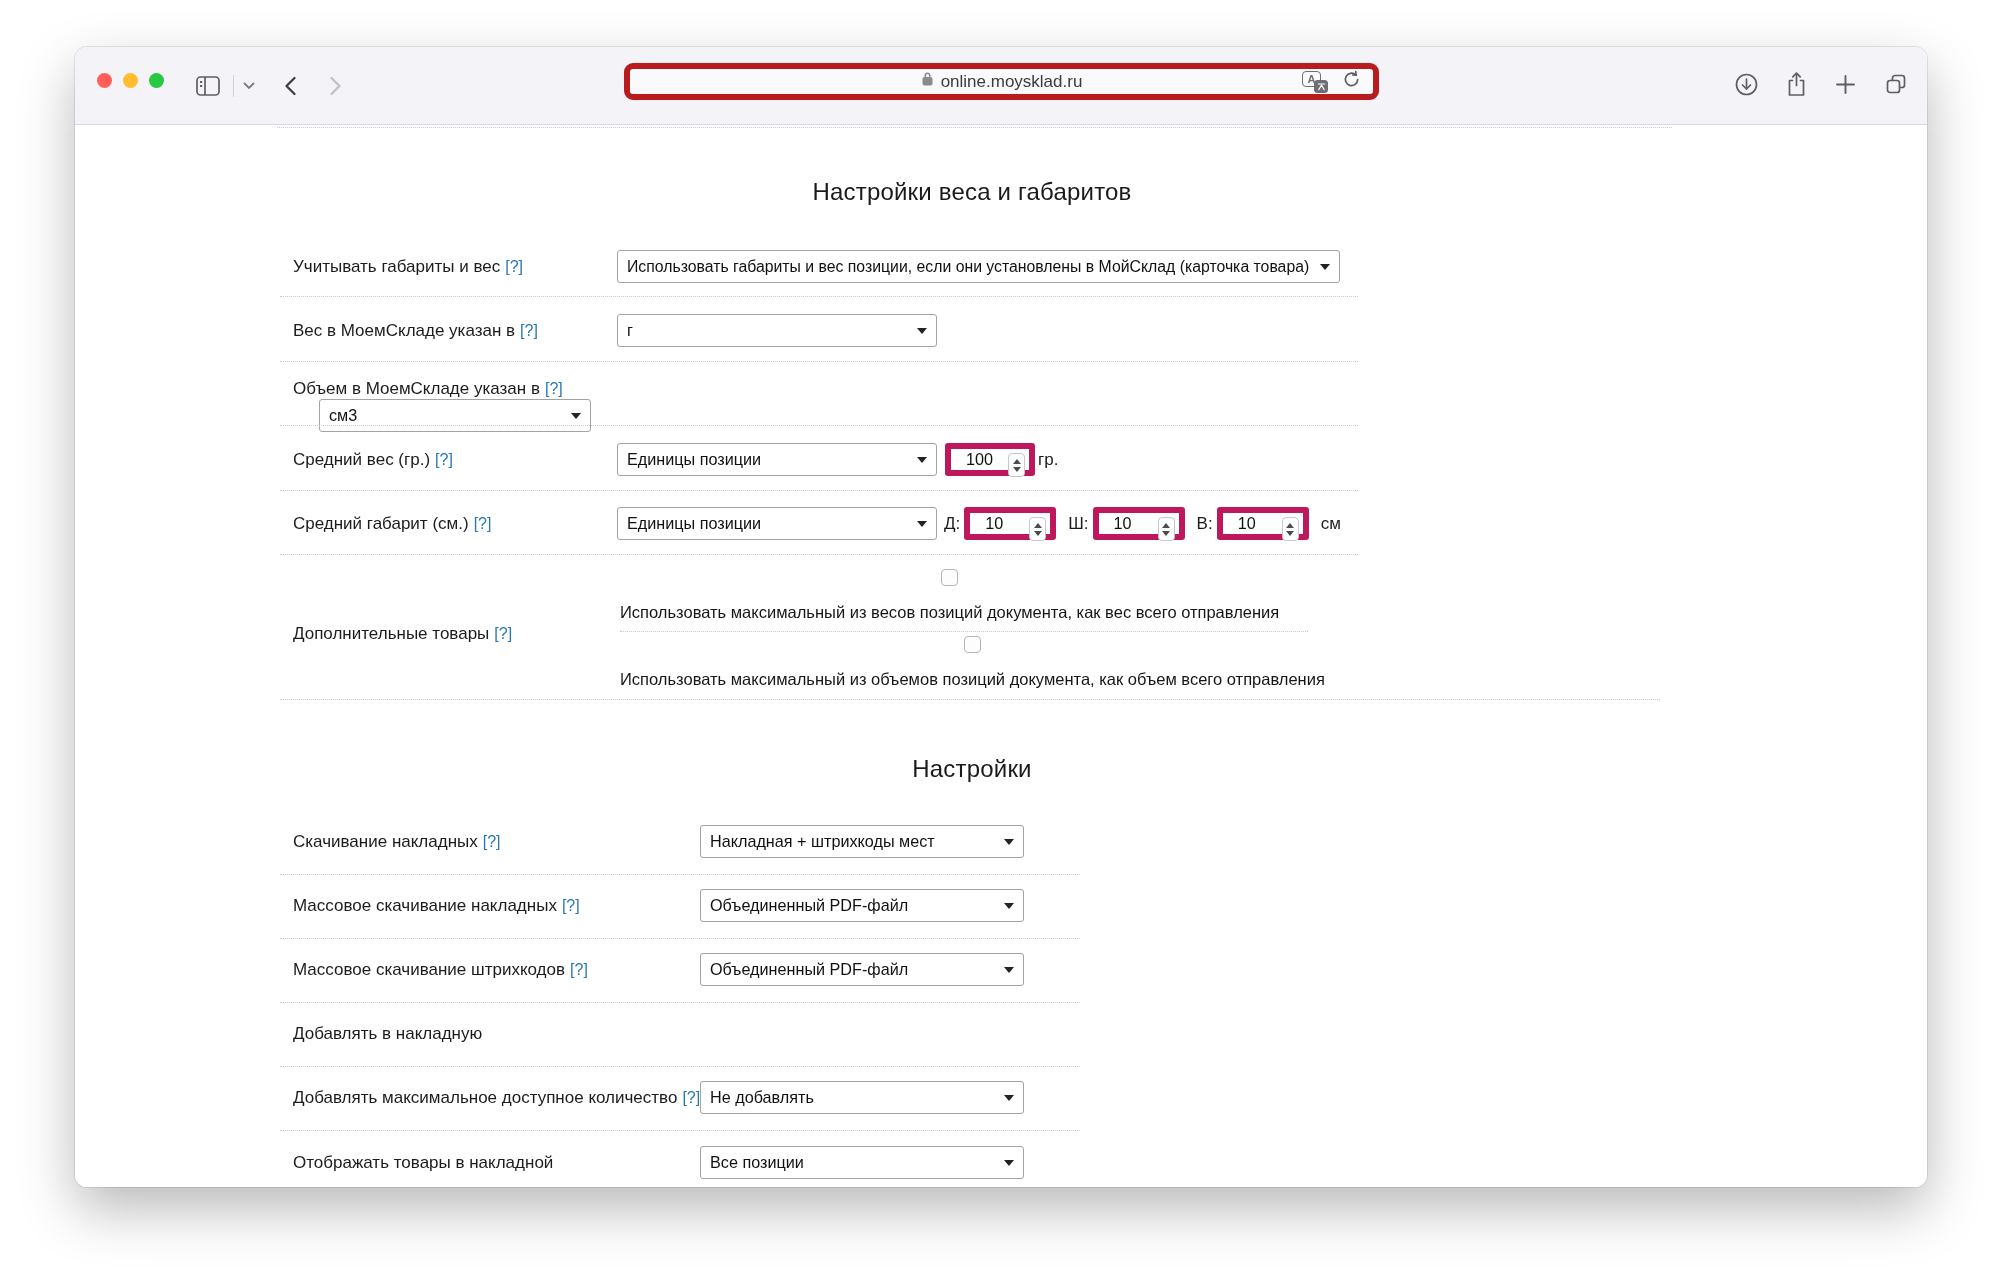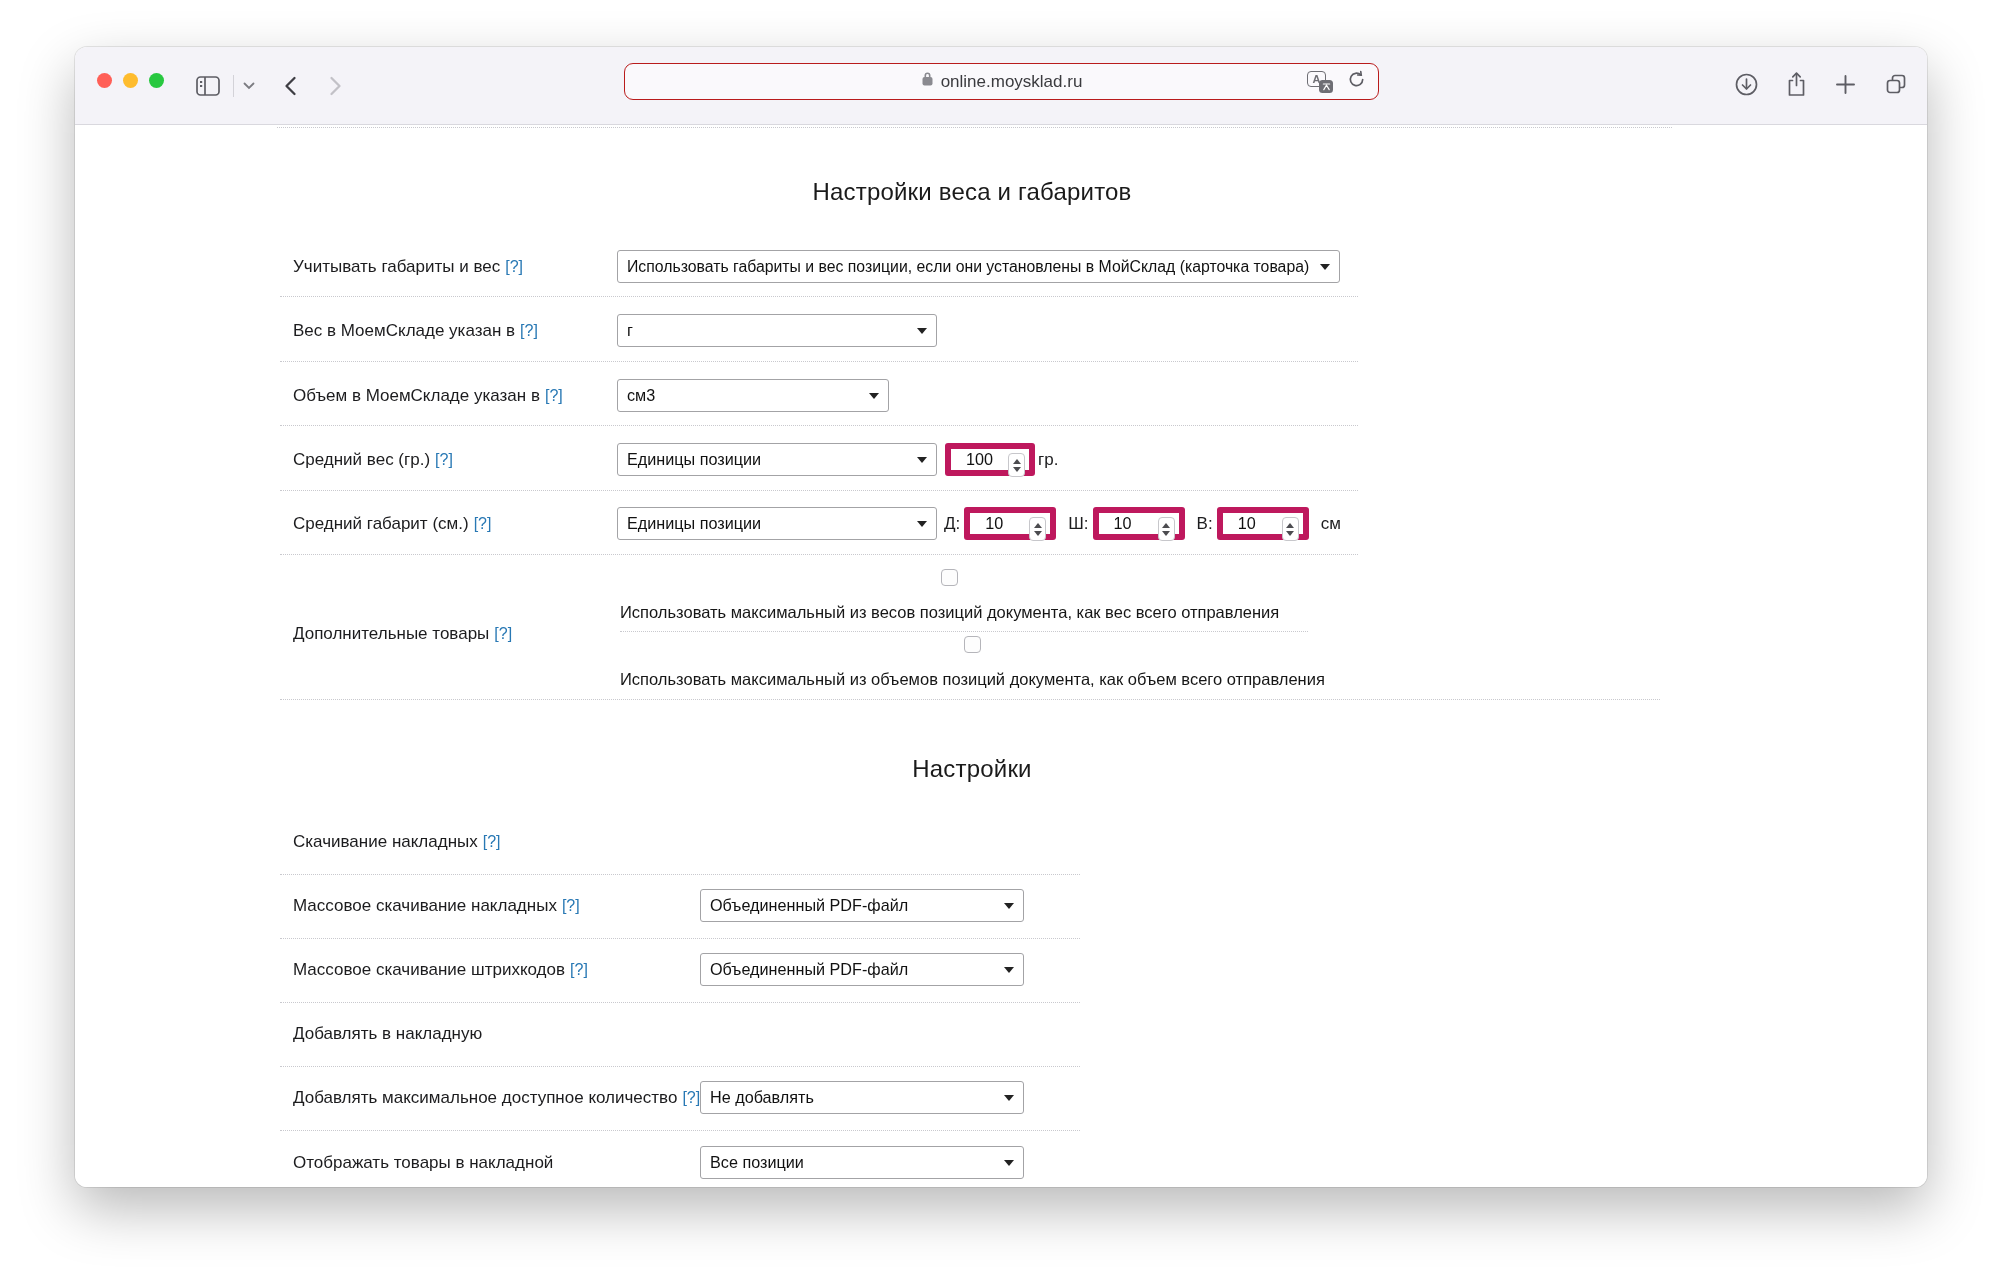--- a/index.html
+++ b/index.html
@@ -21,21 +21,21 @@
   .light { width:15px; height:15px; border-radius:50%; }
   .light.red { background:#ff5f57; }
   .light.yellow { background:#febc2e; }
   .light.green { background:#28c840; }
 
   .tb-ico { position:absolute; top:0; height:78px; display:flex; align-items:center; justify-content:center; color:#5d5d64; }
   .vdiv { position:absolute; left:158px; top:28px; width:1px; height:22px; background:#d3d2d8; }
 
   .urlfield {
     position:absolute; left:549px; top:16px; width:755px; height:37px;
-    background:#faf9fc; border:1px solid #b91c1c; border-radius:9px;
+    background:#faf9fc; border:6px solid #b91c1c; border-radius:9px;
     display:flex; align-items:center; justify-content:center; gap:7px;
     color:#3b3b3f; font-size:17px;
   }
   .urlfield .field-right { position:absolute; right:12px; top:0; height:100%; display:flex; align-items:center; gap:14px; }
 
   .trans-wrap { position:relative; width:26px; height:22px; }
   .trans-a { position:absolute; left:0; top:0; width:19px; height:16px; border:1.6px solid #6e6e74; border-radius:4px;
              font-size:11px; font-weight:bold; color:#6e6e74; display:flex; align-items:center; justify-content:center; background:#faf9fc;}
   .trans-badge { position:absolute; right:0; bottom:0; width:14px; height:13px; background:#6e6e74; border-radius:3.5px;
              display:flex; align-items:center; justify-content:center; }
@@ -194,21 +194,21 @@
 
       <div class="row" style="top:189px;">
         <div class="lblbox-s1"><span class="lbl">Вес в МоемСкладе указан в</span><a class="help">[?]</a></div>
         <div class="sel" style="width:320px;">
           <span class="sel-text">г</span>
           <span class="sel-arrow"></span>
         </div>
       </div>
       <div class="dotted" style="left:205px; top:236px; width:1078px;"></div>
 
-      <div class="row" style="top:254px;">
+      <div class="row" style="top:254px;flex-direction:column;">
         <div class="lblbox-s1"><span class="lbl">Объем в МоемСкладе указан в</span><a class="help">[?]</a></div>
         <div class="sel" style="width:272px;">
           <span class="sel-text">см3</span>
           <span class="sel-arrow"></span>
         </div>
       </div>
       <div class="dotted" style="left:205px; top:300px; width:1078px;"></div>
 
       <div class="row" style="top:318px;">
         <div class="lblbox-s1"><span class="lbl">Средний вес (гр.)</span><a class="help">[?]</a></div>
@@ -276,20 +276,24 @@
         <div class="checkbox"></div>
         <span class="cbtext">Использовать максимальный из объемов позиций документа, как объем всего отправления</span>
       </div>
 
       <div class="dotted" style="left:205px; top:574px; width:1380px;"></div>
 
       <div class="sec-title" style="top:630px;">Настройки</div>
 
       <div class="row" style="top:700px;">
         <div class="lblbox-s2"><span class="lbl">Скачивание накладных</span><a class="help">[?]</a></div>
+        <div class="sel" style="width:324px;">
+          <span class="sel-text">Накладная + штрихкоды мест</span>
+          <span class="sel-arrow"></span>
+        </div>
       </div>
       <div class="dotted" style="left:205px; top:749px; width:800px;"></div>
 
       <div class="row" style="top:764px;">
         <div class="lblbox-s2"><span class="lbl">Массовое скачивание накладных</span><a class="help">[?]</a></div>
         <div class="sel" style="width:324px;">
           <span class="sel-text">Объединенный PDF-файл</span>
           <span class="sel-arrow"></span>
         </div>
       </div>

